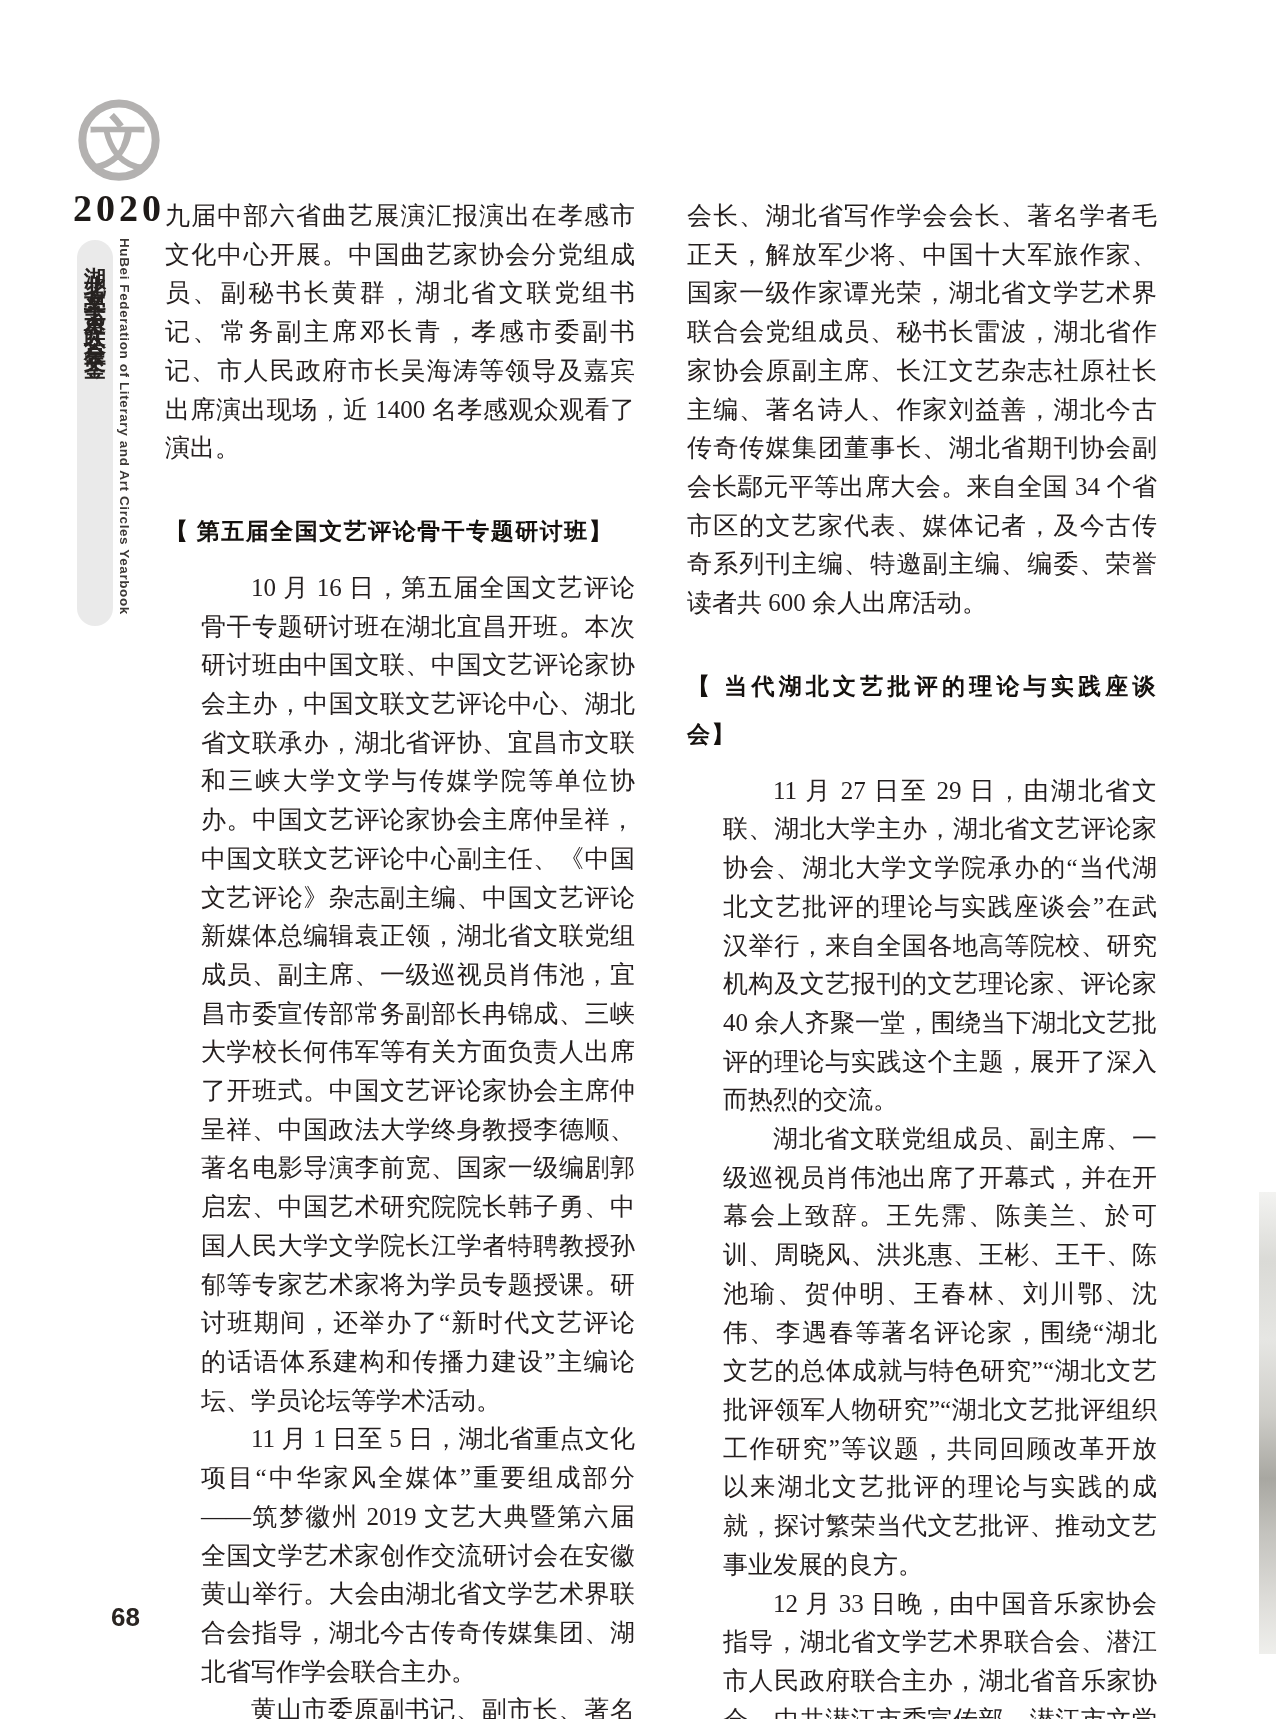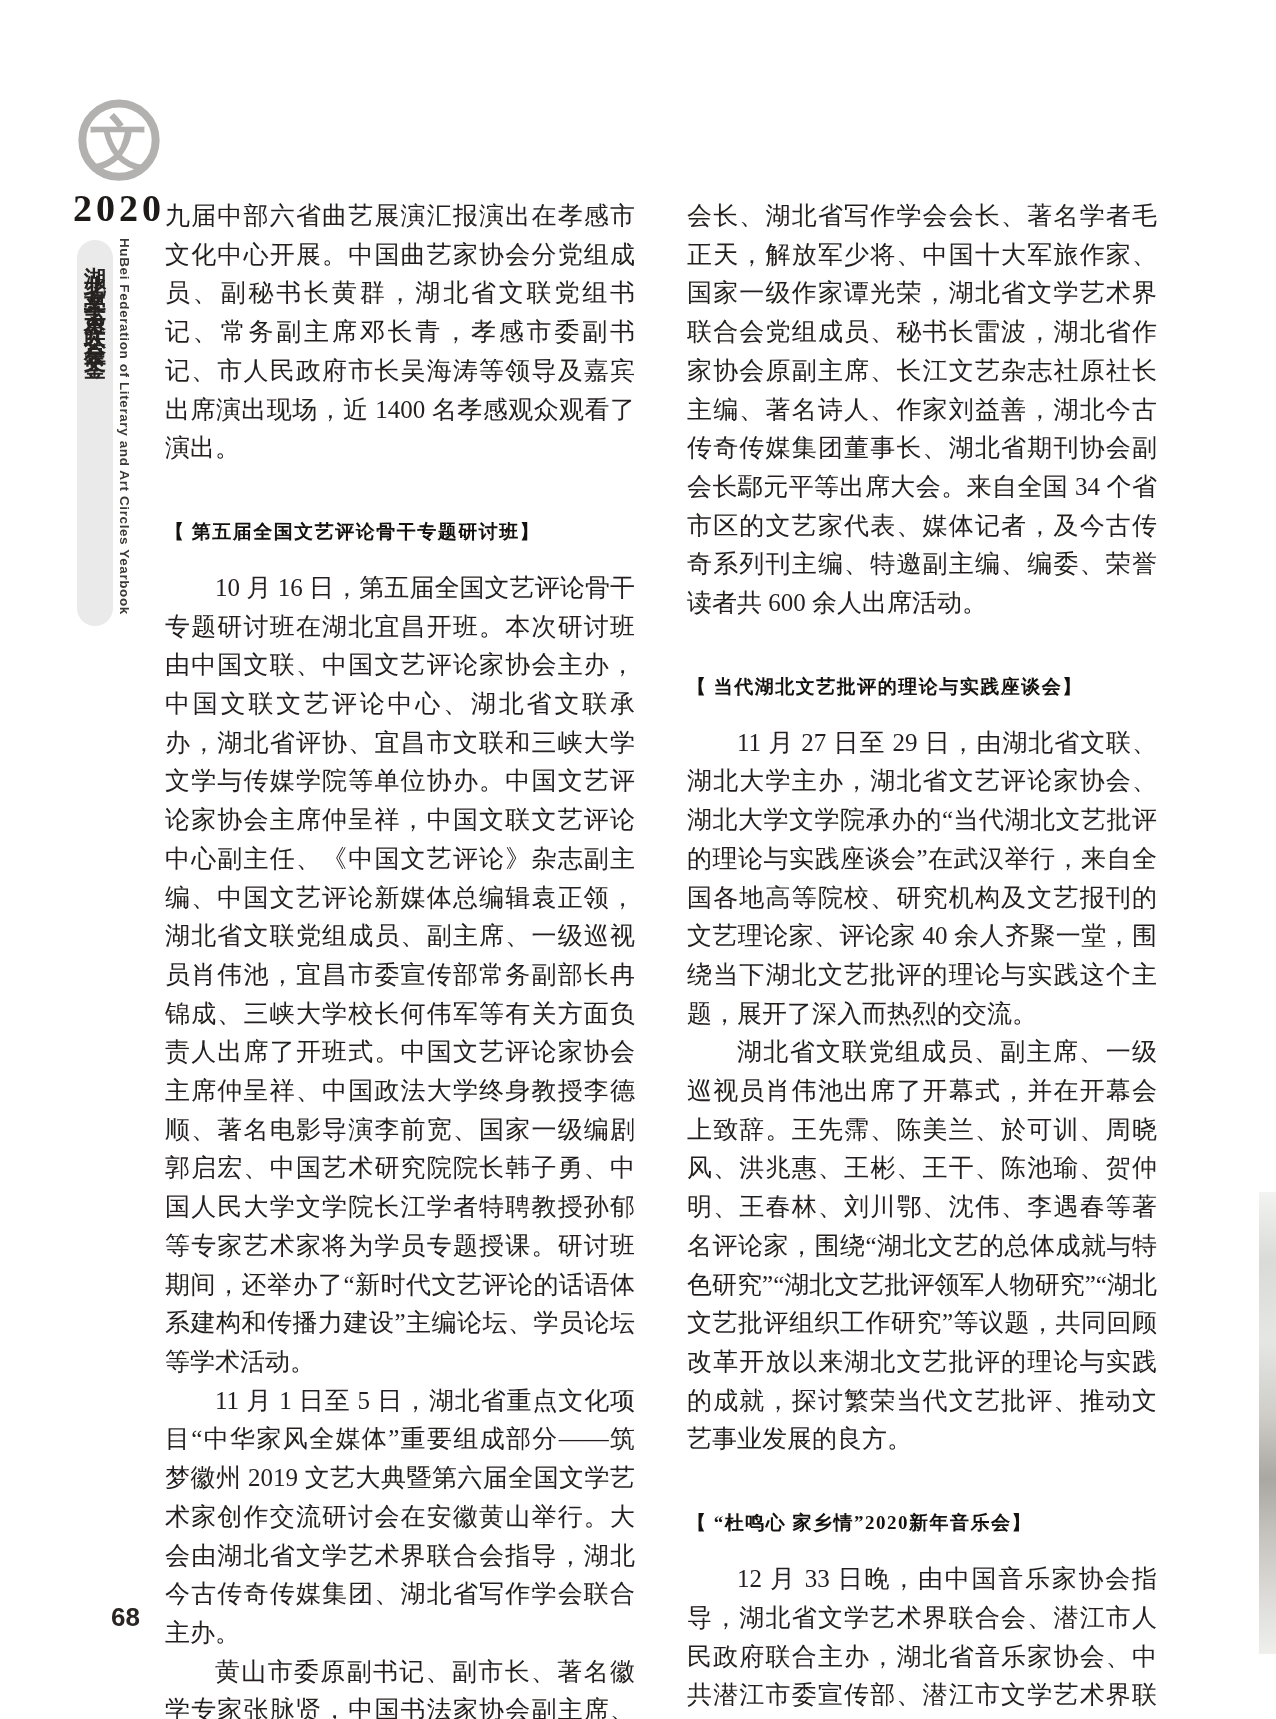--- a/index.html
+++ b/index.html
@@ -34,23 +34,23 @@
     font-family:"Liberation Sans","DejaVu Sans",sans-serif;
     font-weight:700; font-size:13.5px; letter-spacing:0.6px; color:#3c3835;
     white-space:nowrap;
   }
 
   
   .col { position:absolute; top:197px; width:470px; text-align:justify; }
   .col-left  { left:165px; }
   .col-right { left:687px; }
   .para { margin:0; font-size:25px; line-height:38.7px; color:#241e1e; }
-  .indent { text-indent:2em; }
+  .indent { text-indent:2em;margin-left:36px; }
   h2.sec {
-    font-size:19px; line-height:48px; font-weight:700; color:#15110e;
+    font-size:23px; line-height:48px; font-weight:700; color:#15110e;
     margin:40px 0 13px 0; letter-spacing:1.5px; text-align:justify;
   }
 
   
   .page-number {
     position:absolute; left:111px; top:1602px;
     font-family:"Liberation Sans","DejaVu Sans",sans-serif;
     font-weight:700; font-size:26px; color:#2a2522;
   }
   .photo-edge {
@@ -88,20 +88,19 @@
     <p class="para indent">黄山市委原副书记、副市长、著名徽学专家张脉贤，中国书法家协会副主席、甘肃省文联副主席、著名书法家、古文字专家翟万益，中国写作学会副</p>
   </div>
 
   <div class="col col-right">
     <p class="para">会长、湖北省写作学会会长、著名学者毛正天，解放军少将、中国十大军旅作家、国家一级作家谭光荣，湖北省文学艺术界联合会党组成员、秘书长雷波，湖北省作家协会原副主席、长江文艺杂志社原社长主编、著名诗人、作家刘益善，湖北今古传奇传媒集团董事长、湖北省期刊协会副会长鄢元平等出席大会。来自全国 34 个省市区的文艺家代表、媒体记者，及今古传奇系列刊主编、特邀副主编、编委、荣誉读者共 600 余人出席活动。</p>
 
     <h2 class="sec">【 当代湖北文艺批评的理论与实践座谈会】</h2>
     <p class="para indent">11 月 27 日至 29 日，由湖北省文联、湖北大学主办，湖北省文艺评论家协会、湖北大学文学院承办的“当代湖北文艺批评的理论与实践座谈会”在武汉举行，来自全国各地高等院校、研究机构及文艺报刊的文艺理论家、评论家 40 余人齐聚一堂，围绕当下湖北文艺批评的理论与实践这个主题，展开了深入而热烈的交流。</p>
     <p class="para indent">湖北省文联党组成员、副主席、一级巡视员肖伟池出席了开幕式，并在开幕会上致辞。王先霈、陈美兰、於可训、周晓风、洪兆惠、王彬、王干、陈池瑜、贺仲明、王春林、刘川鄂、沈伟、李遇春等著名评论家，围绕“湖北文艺的总体成就与特色研究”“湖北文艺批评领军人物研究”“湖北文艺批评组织工作研究”等议题，共同回顾改革开放以来湖北文艺批评的理论与实践的成就，探讨繁荣当代文艺批评、推动文艺事业发展的良方。</p>
 
-    <h2 class="sec">【 “杜鸣心 家乡情”2020新年音乐会】</h2>
     <p class="para indent">12 月 33 日晚，由中国音乐家协会指导，湖北省文学艺术界联合会、潜江市人民政府联合主办，湖北省音乐家协会、中共潜江市委宣传部、潜江市文学艺术界联合会承办的“杜鸣心 家乡情”2020 潜江新年音乐会在潜江曹禺大剧院举办。著名作曲家杜鸣心及其夫人，中国音协分党组成员、副秘书</p>
   </div>
 
   <div class="photo-edge"></div>
 
   <div class="page-number">68</div>
 </div>
 
 </body></html>

